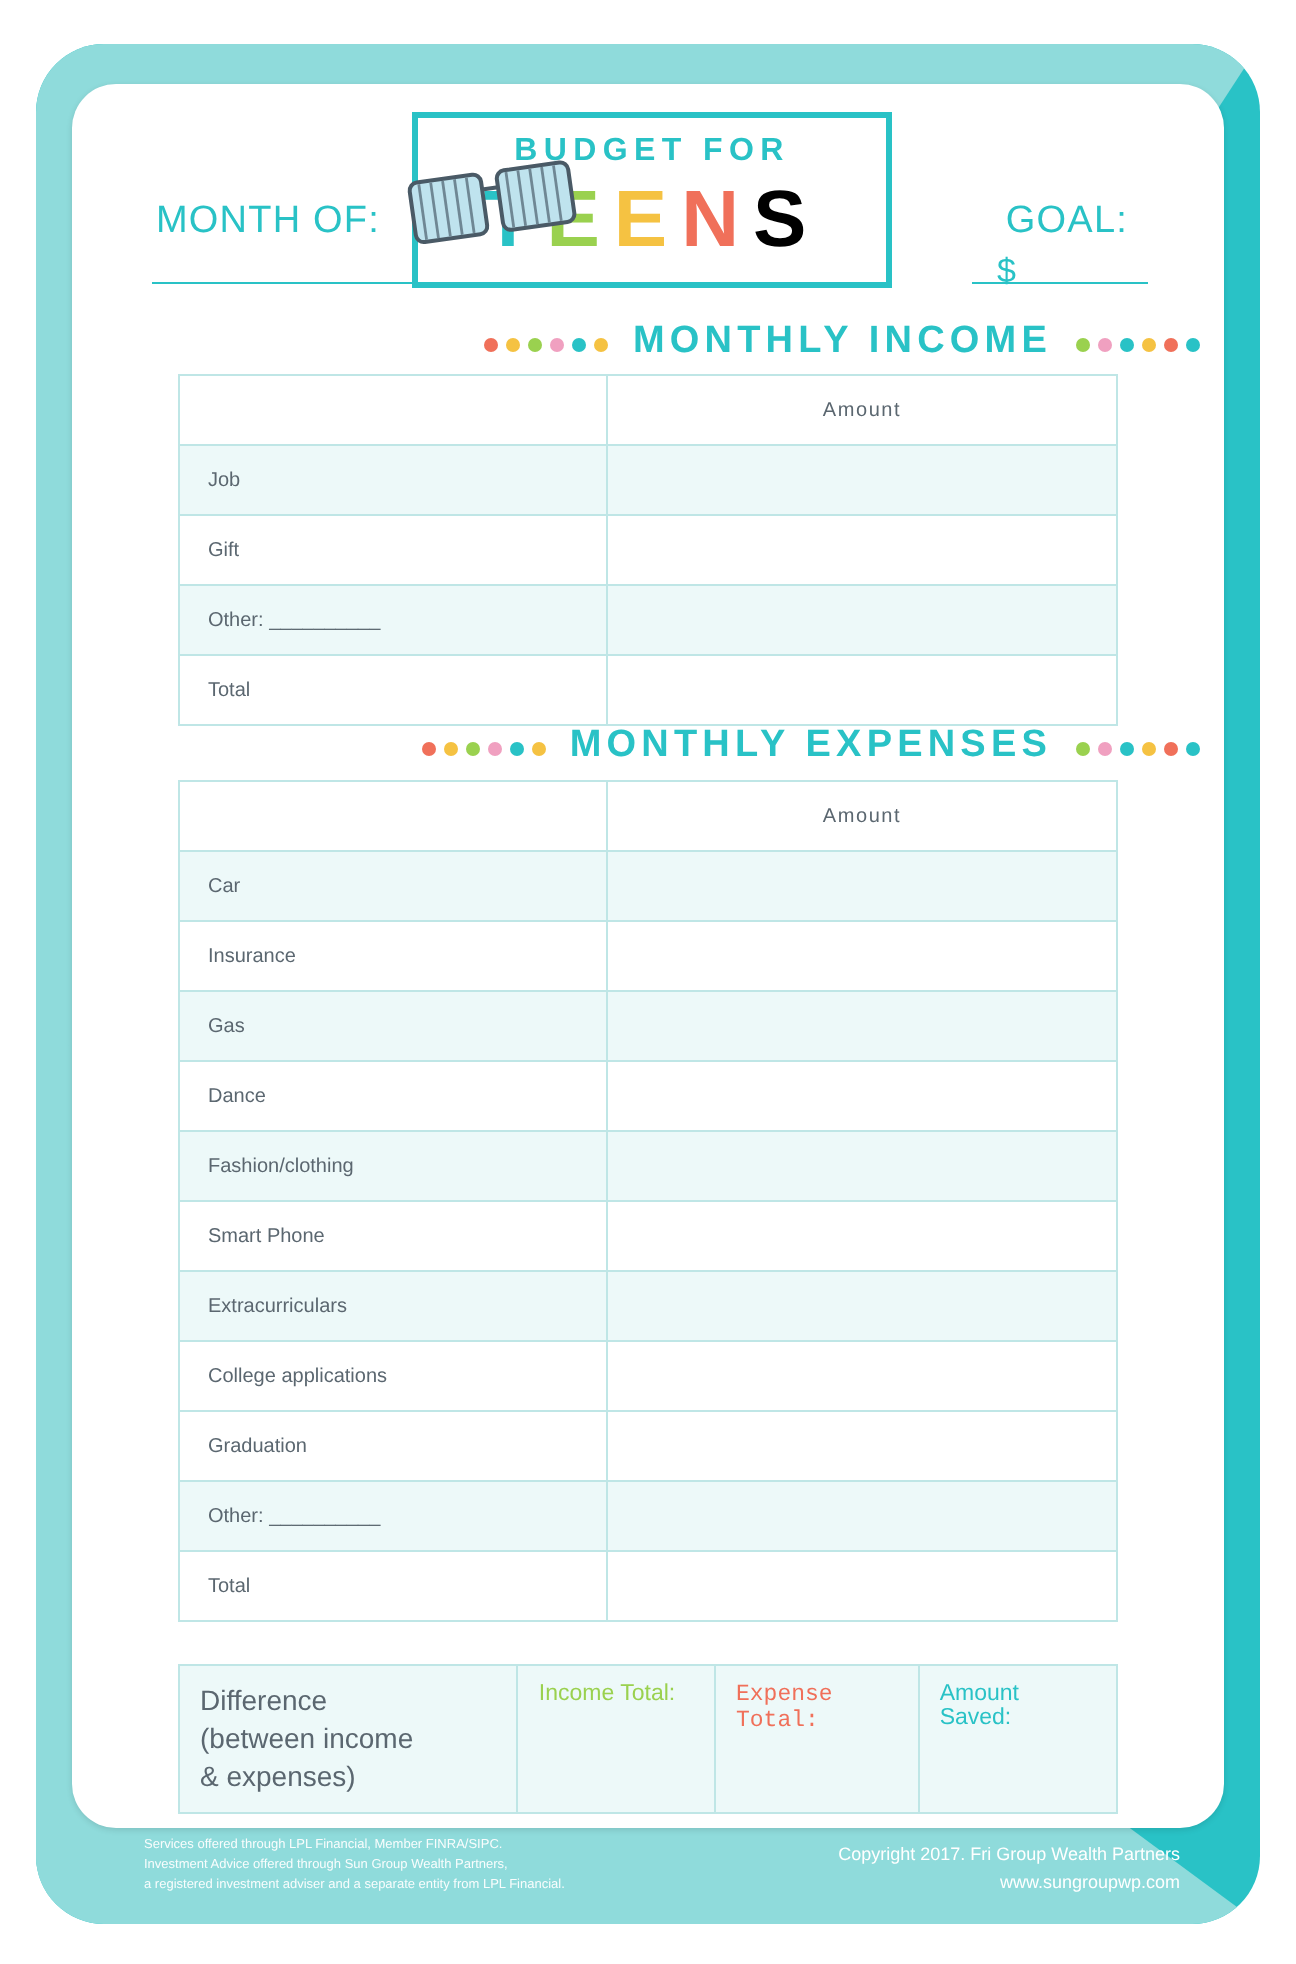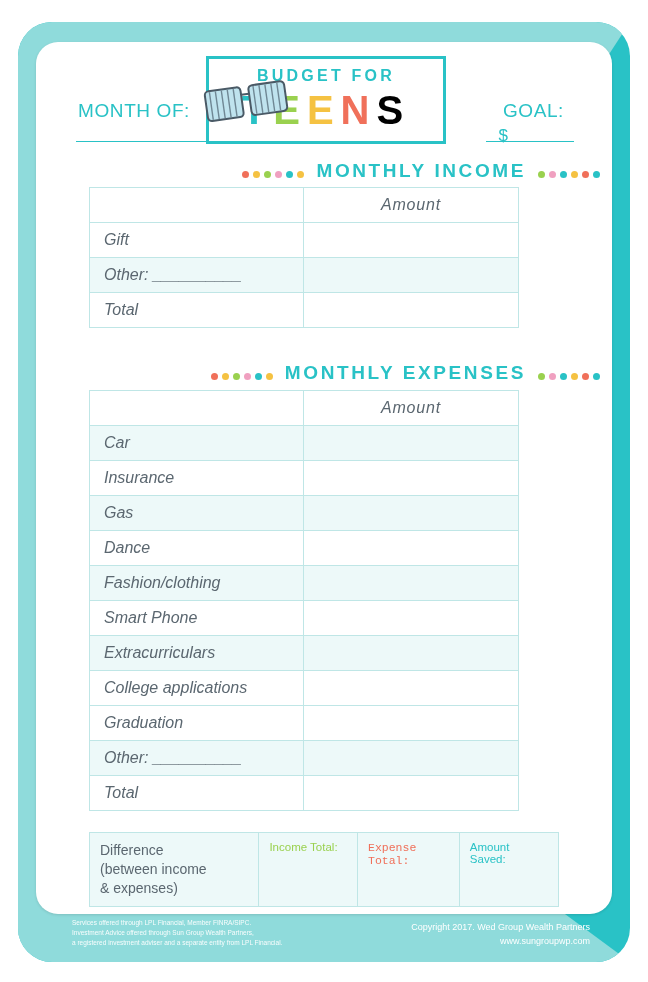--- a/index.html
+++ b/index.html
@@ -193,24 +193,23 @@
     width: 7px;
     height: 7px;
     border-radius: 50%;
     margin: 0 2px;
   }
 
   
   table.budget {
     position: absolute;
     border-collapse: collapse;
-    width: 430px;
+    width: 470px;
     left: 53px;
-    font-size: 16px;
-    font-style: italic;
+    font-size: 10px;
   }
   table.budget td {
     border: 1px solid #bfe6e6;
     height: 34px;
     padding: 0 14px;
     color: #5b6770;
   }
   table.budget td.label { width: 185px; }
   table.budget tr.alt td { background: #edf9f9; }
   table.budget td.amount-head {
@@ -328,20 +327,24 @@
       </span><span>MONTHLY INCOME</span><span class="dots">
         <i style="background:#9ad14f"></i><i style="background:#f0a0c0"></i><i style="background:#29c2c6"></i><i style="background:#f5c242"></i><i style="background:#f0705a"></i><i style="background:#29c2c6"></i>
       </span>
     </div>
 
     <table class="budget" style="top:145px;">
       <tbody>
           <tr class="head">
         <td class="label"></td>
         <td class="amount-head">Amount</td>
+      </tr>
+      <tr class="alt">
+        <td class="label">Job</td>
+        <td></td>
       </tr>
       <tr>
         <td class="label">Gift</td>
         <td></td>
       </tr>
       <tr class="alt">
         <td class="label">Other: __________</td>
         <td></td>
       </tr>
       <tr>
@@ -438,18 +441,18 @@
 
   </div>
 
   <div class="footer">
     <div class="footer-left">
       <div>Services offered through LPL Financial, Member FINRA/SIPC.</div>
       <div>Investment Advice offered through Sun Group Wealth Partners,</div>
       <div>a registered investment adviser and a separate entity from LPL Financial.</div>
     </div>
     <div class="footer-right">
-      <div>Copyright 2017. Wed Group Wealth Partners</div>
+      <div>Copyright 2017. Fri Group Wealth Partners</div>
       <div>www.sungroupwp.com</div>
     </div>
   </div>
 
 </div>
 
 </body></html>

